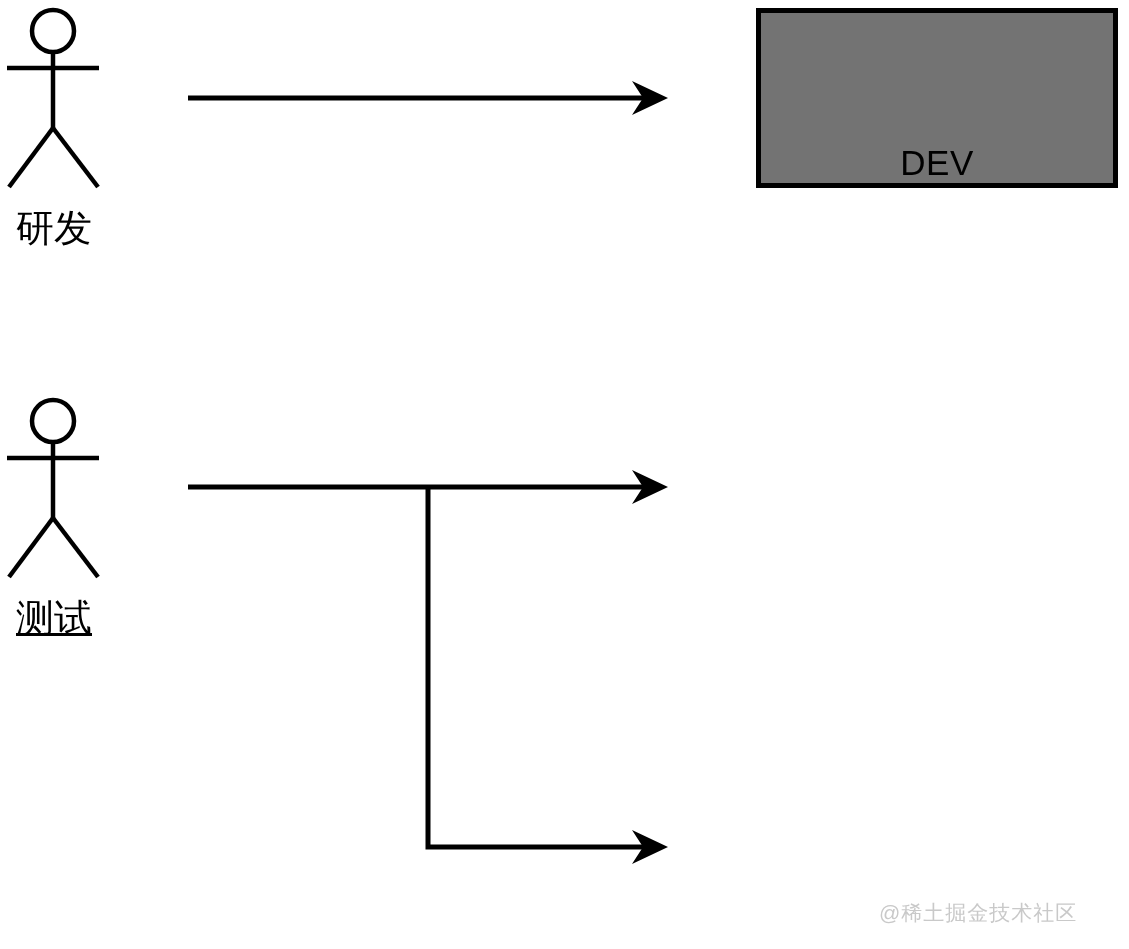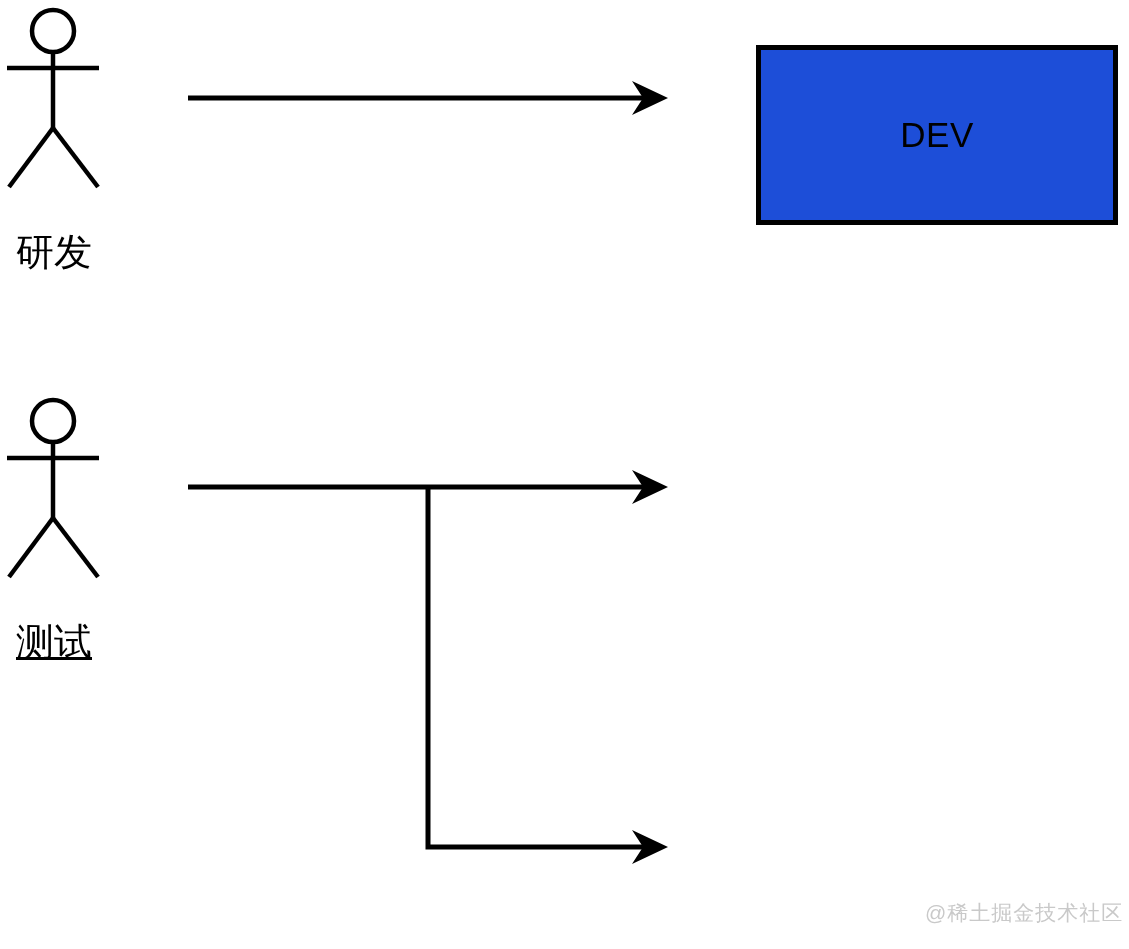--- a/index.html
+++ b/index.html
@@ -19,49 +19,47 @@
     left: 0; top: 0;
     width: 1129px;
     height: 949px;
   }
   .node {
     position: absolute;
     left: 756px;
     width: 362px;
     height: 180px;
     border: 5px solid #000000;
-    background: #1d4ed8;
+    background: #737373;
     display: flex;
-    align-items: center;
+    align-items: flex-end;
     justify-content: center;
-    margin-top: 37px;
   }
   .node-dev     { top: 8px;   }
   .node-test    { top: 398px; }
   .node-preprod { top: 758px; }
   .node-label {
     font-size: 35px;
     color: #000000;
     letter-spacing: 0.5px;
     white-space: nowrap;
   }
   .actor-label {
     position: absolute;
     left: 16px;
     font-size: 38px;
     color: #000000;
     line-height: 1;
     white-space: nowrap;
-    margin-top: 24px;
   }
   .actor-label-dev  { top: 209px; }
   .actor-label-test { top: 599px; text-decoration: underline; }
   .watermark {
     position: absolute;
-    left: 925px;
+    left: 879px;
     top: 899px;
     width: 185px;
     text-align: right;
     font-size: 21px;
     line-height: 1.3;
     color: #c9c9c9;
     letter-spacing: 1px;
     white-space: nowrap;
   }
 </style>

